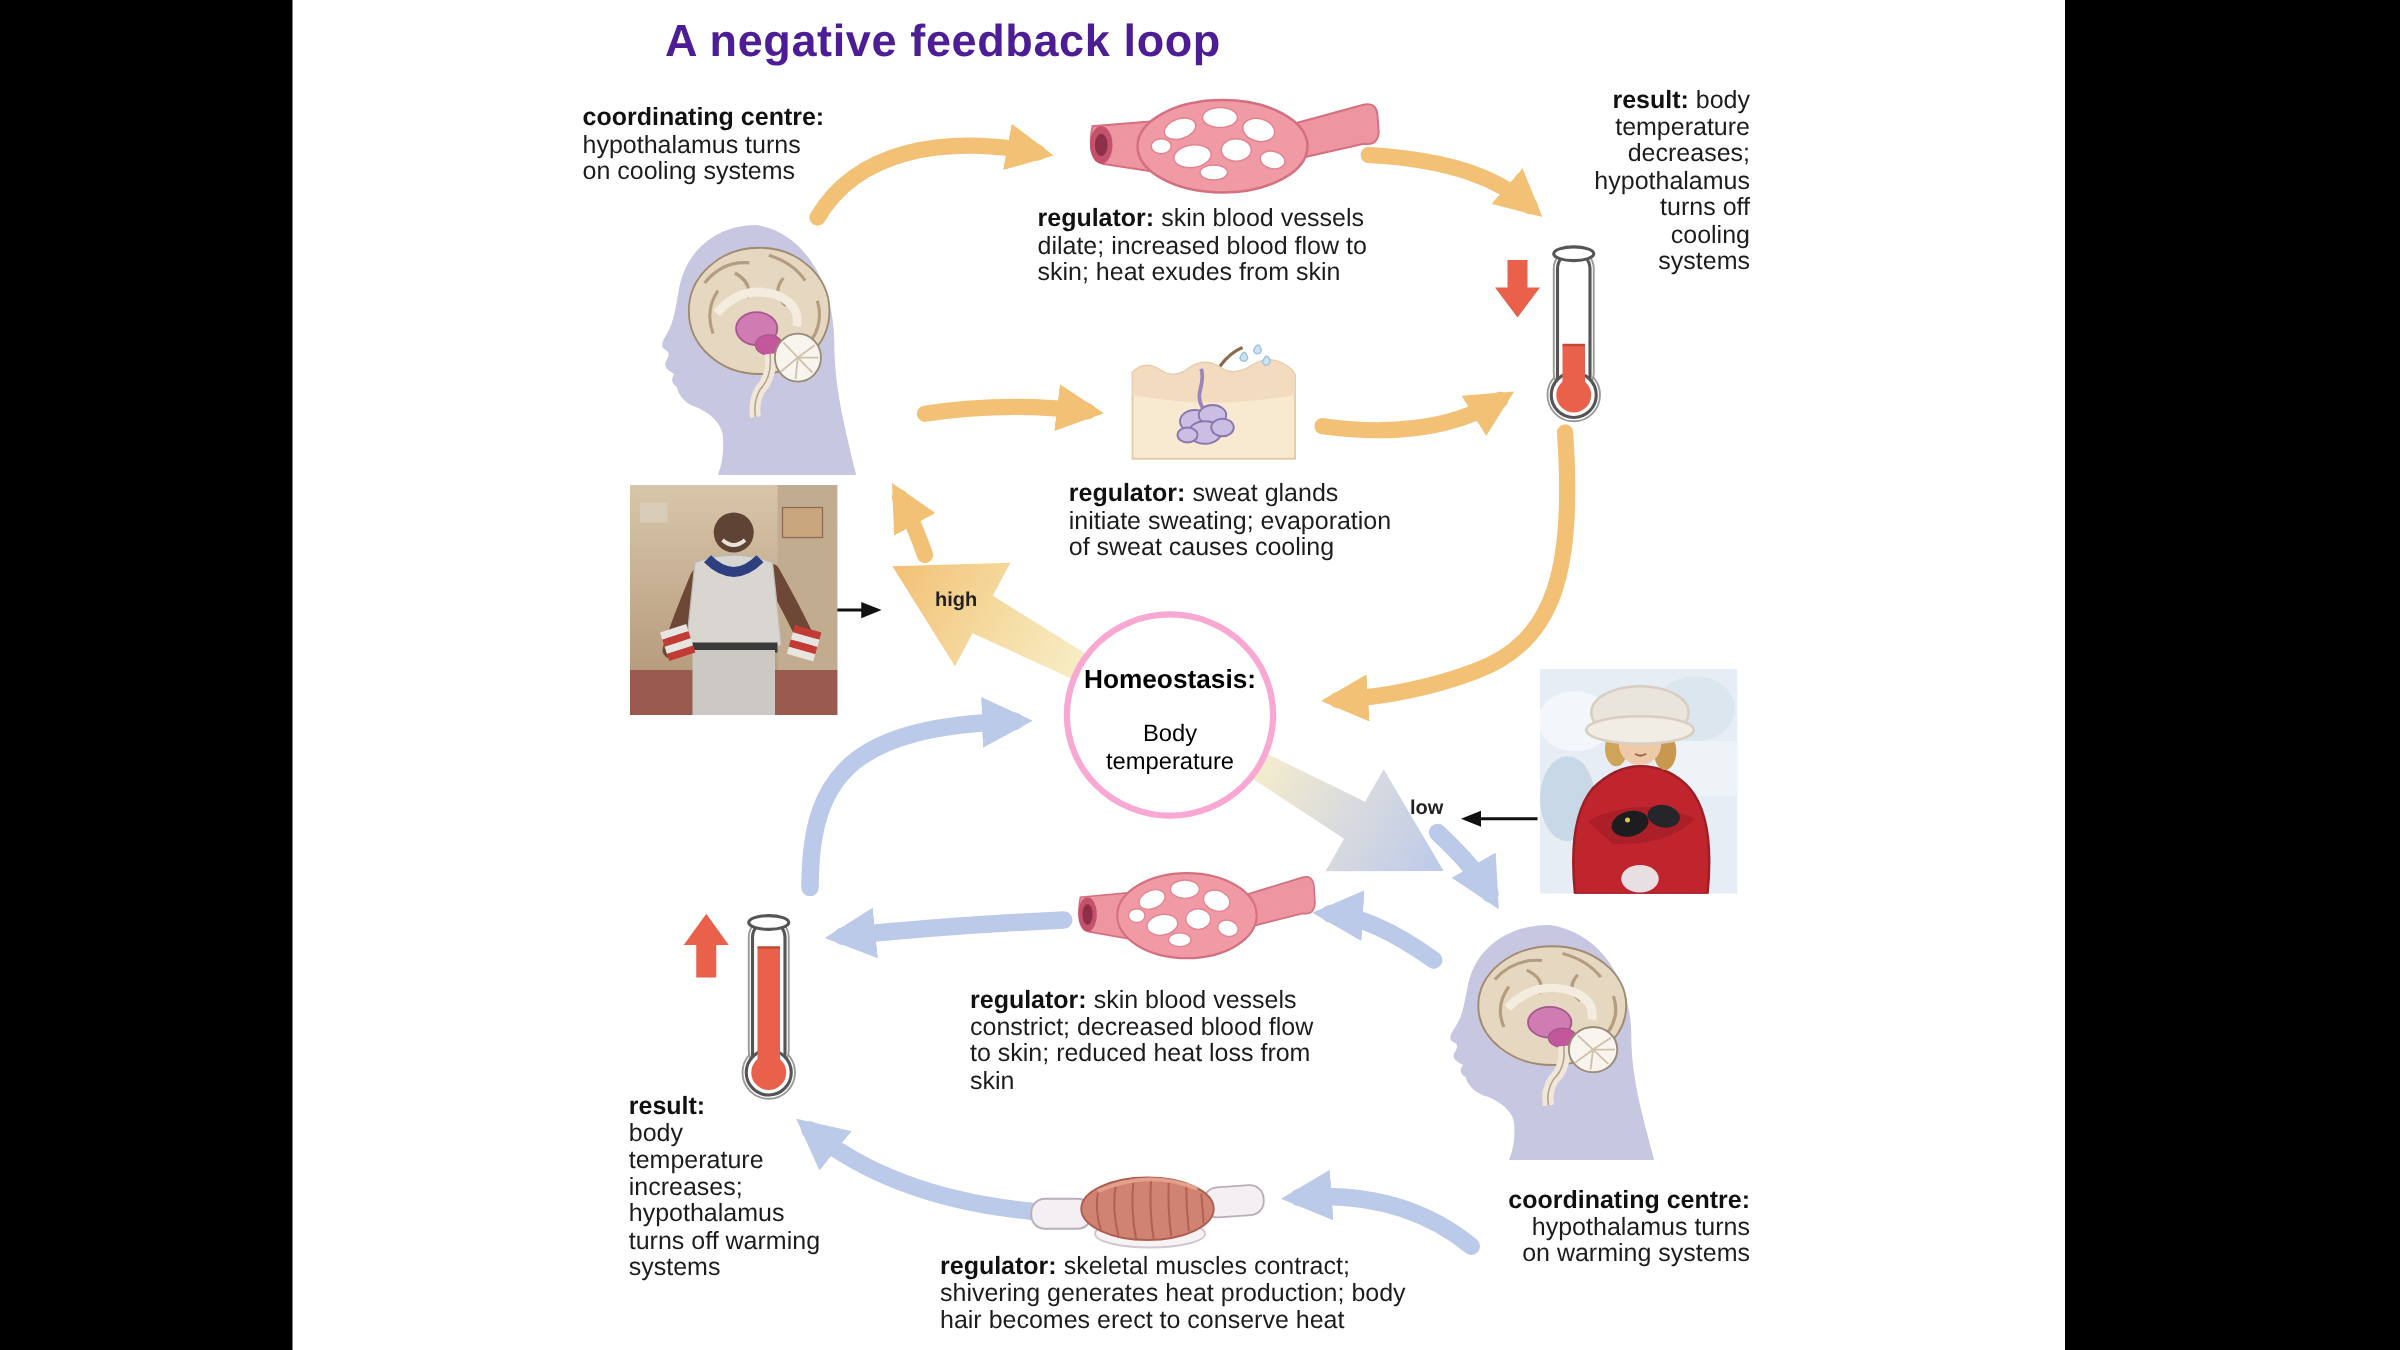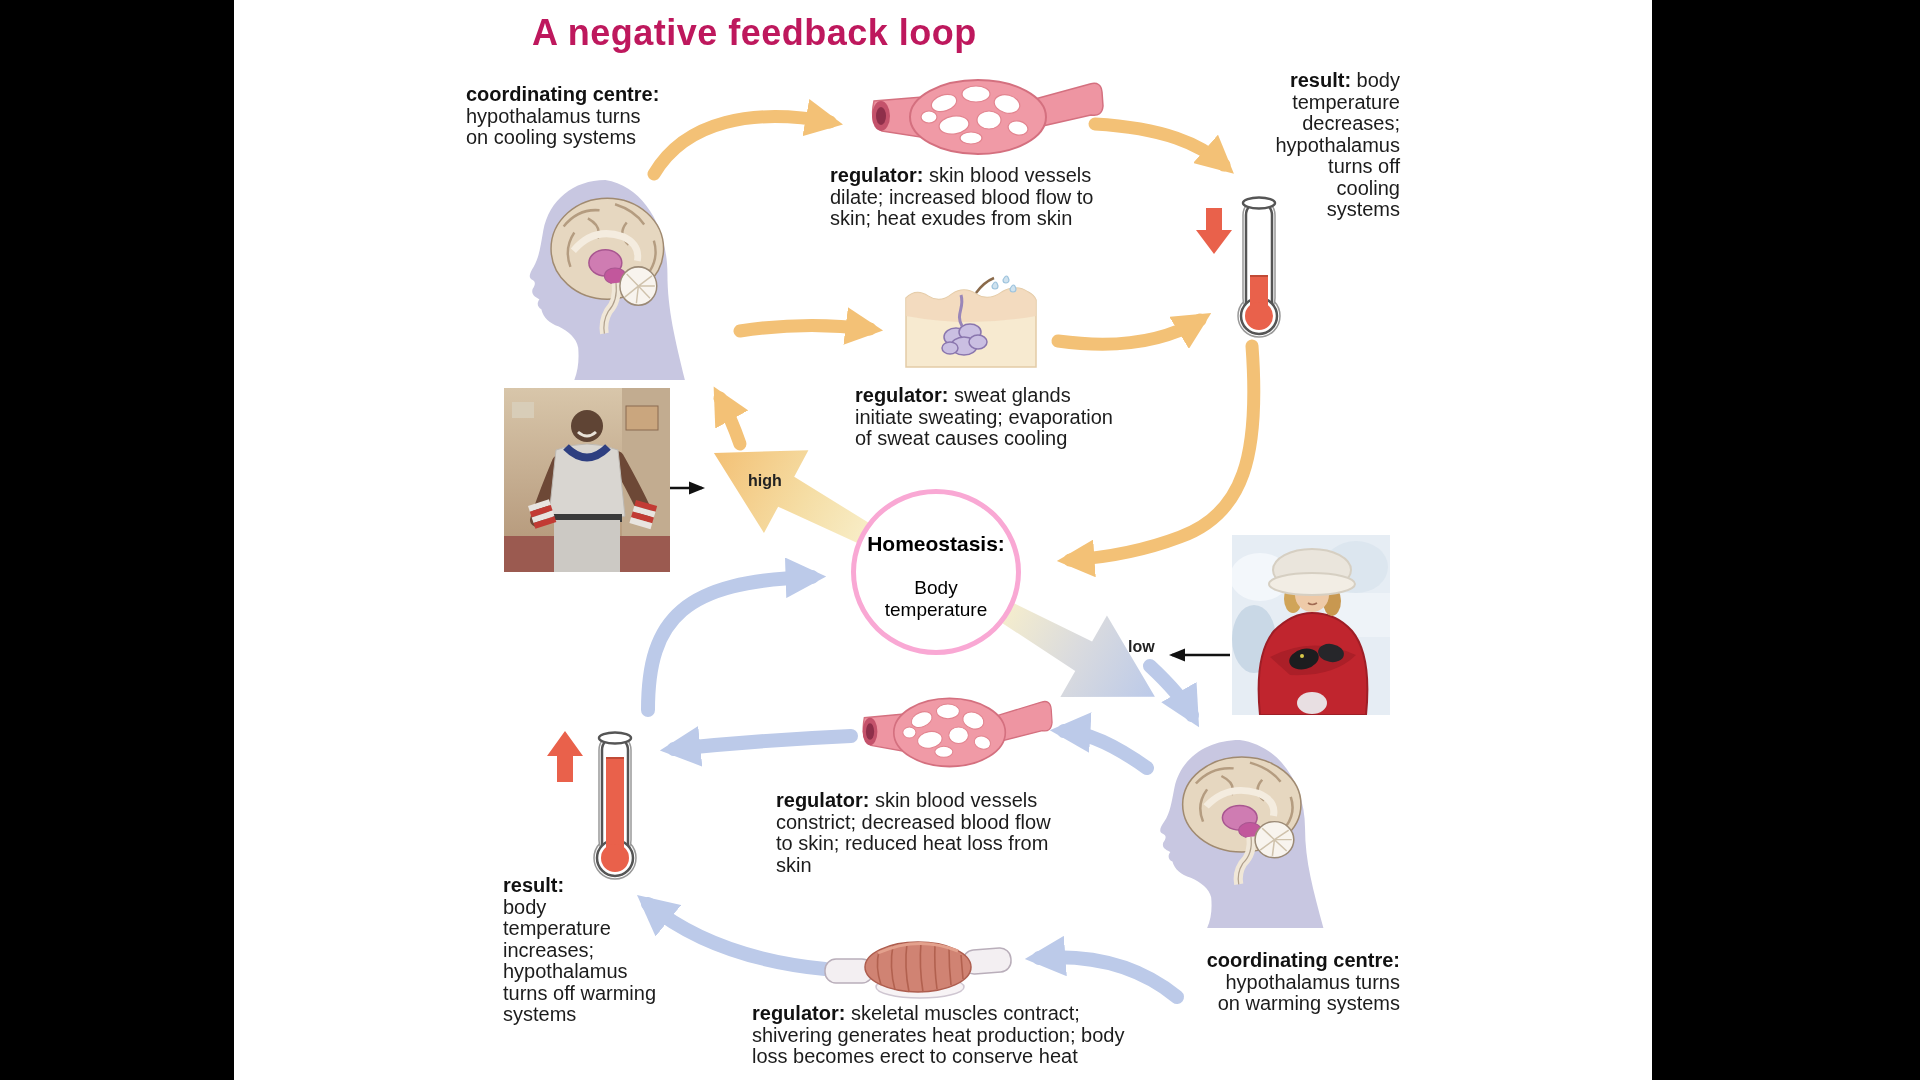--- a/index.html
+++ b/index.html
@@ -1,21 +1,21 @@
 <!DOCTYPE html>
 <html><head>
 <meta charset="utf-8">
 <style>
   html,body{margin:0;padding:0;background:#000;}
   .stage{position:relative;width:1920px;height:1080px;background:#000;overflow:hidden;
          font-family:"Liberation Sans","DejaVu Sans",sans-serif;}
   .canvas{position:absolute;left:234px;top:0;width:1418px;height:1080px;background:#fff;overflow:hidden;}
   .canvas svg.layer{position:absolute;left:0;top:0;}
   .abs{position:absolute;}
-  .title{font-size:36px;font-weight:700;color:#be185d;letter-spacing:.5px;white-space:nowrap;}
+  .title{font-size:36px;font-weight:700;color:#4c1d95;letter-spacing:.5px;white-space:nowrap;}
   .lbl{font-size:20px;line-height:21.5px;color:#1c1c1c;white-space:pre-line;}
   .lbl b{font-weight:700;color:#111;}
   .right{text-align:right;}
   .tag{font-size:16px;font-weight:700;color:#222;}
   .circle{box-sizing:border-box;width:170px;height:166px;border:5px solid #f9a8d4;border-radius:50%;
           background:#fff;text-align:center;padding-top:38px;}
   .circle .l1{font-size:21px;font-weight:700;line-height:23px;}
   .circle .l2{font-size:19px;line-height:22px;}
 </style>
 </head>
@@ -284,16 +284,16 @@
     <div class="abs lbl" style="left:269px;top:875px;width:210px;"><b>result:</b><span>
 body
 temperature
 increases;
 hypothalamus
 turns off warming
 systems</span></div>
 
     <div class="abs lbl" style="left:518px;top:1003px;width:440px;"><b>regulator:</b><span> skeletal muscles contract;
 shivering generates heat production; body
-loss becomes erect to conserve heat</span></div>
+hair becomes erect to conserve heat</span></div>
 
   </div>
 </div>
 
 </body></html>

